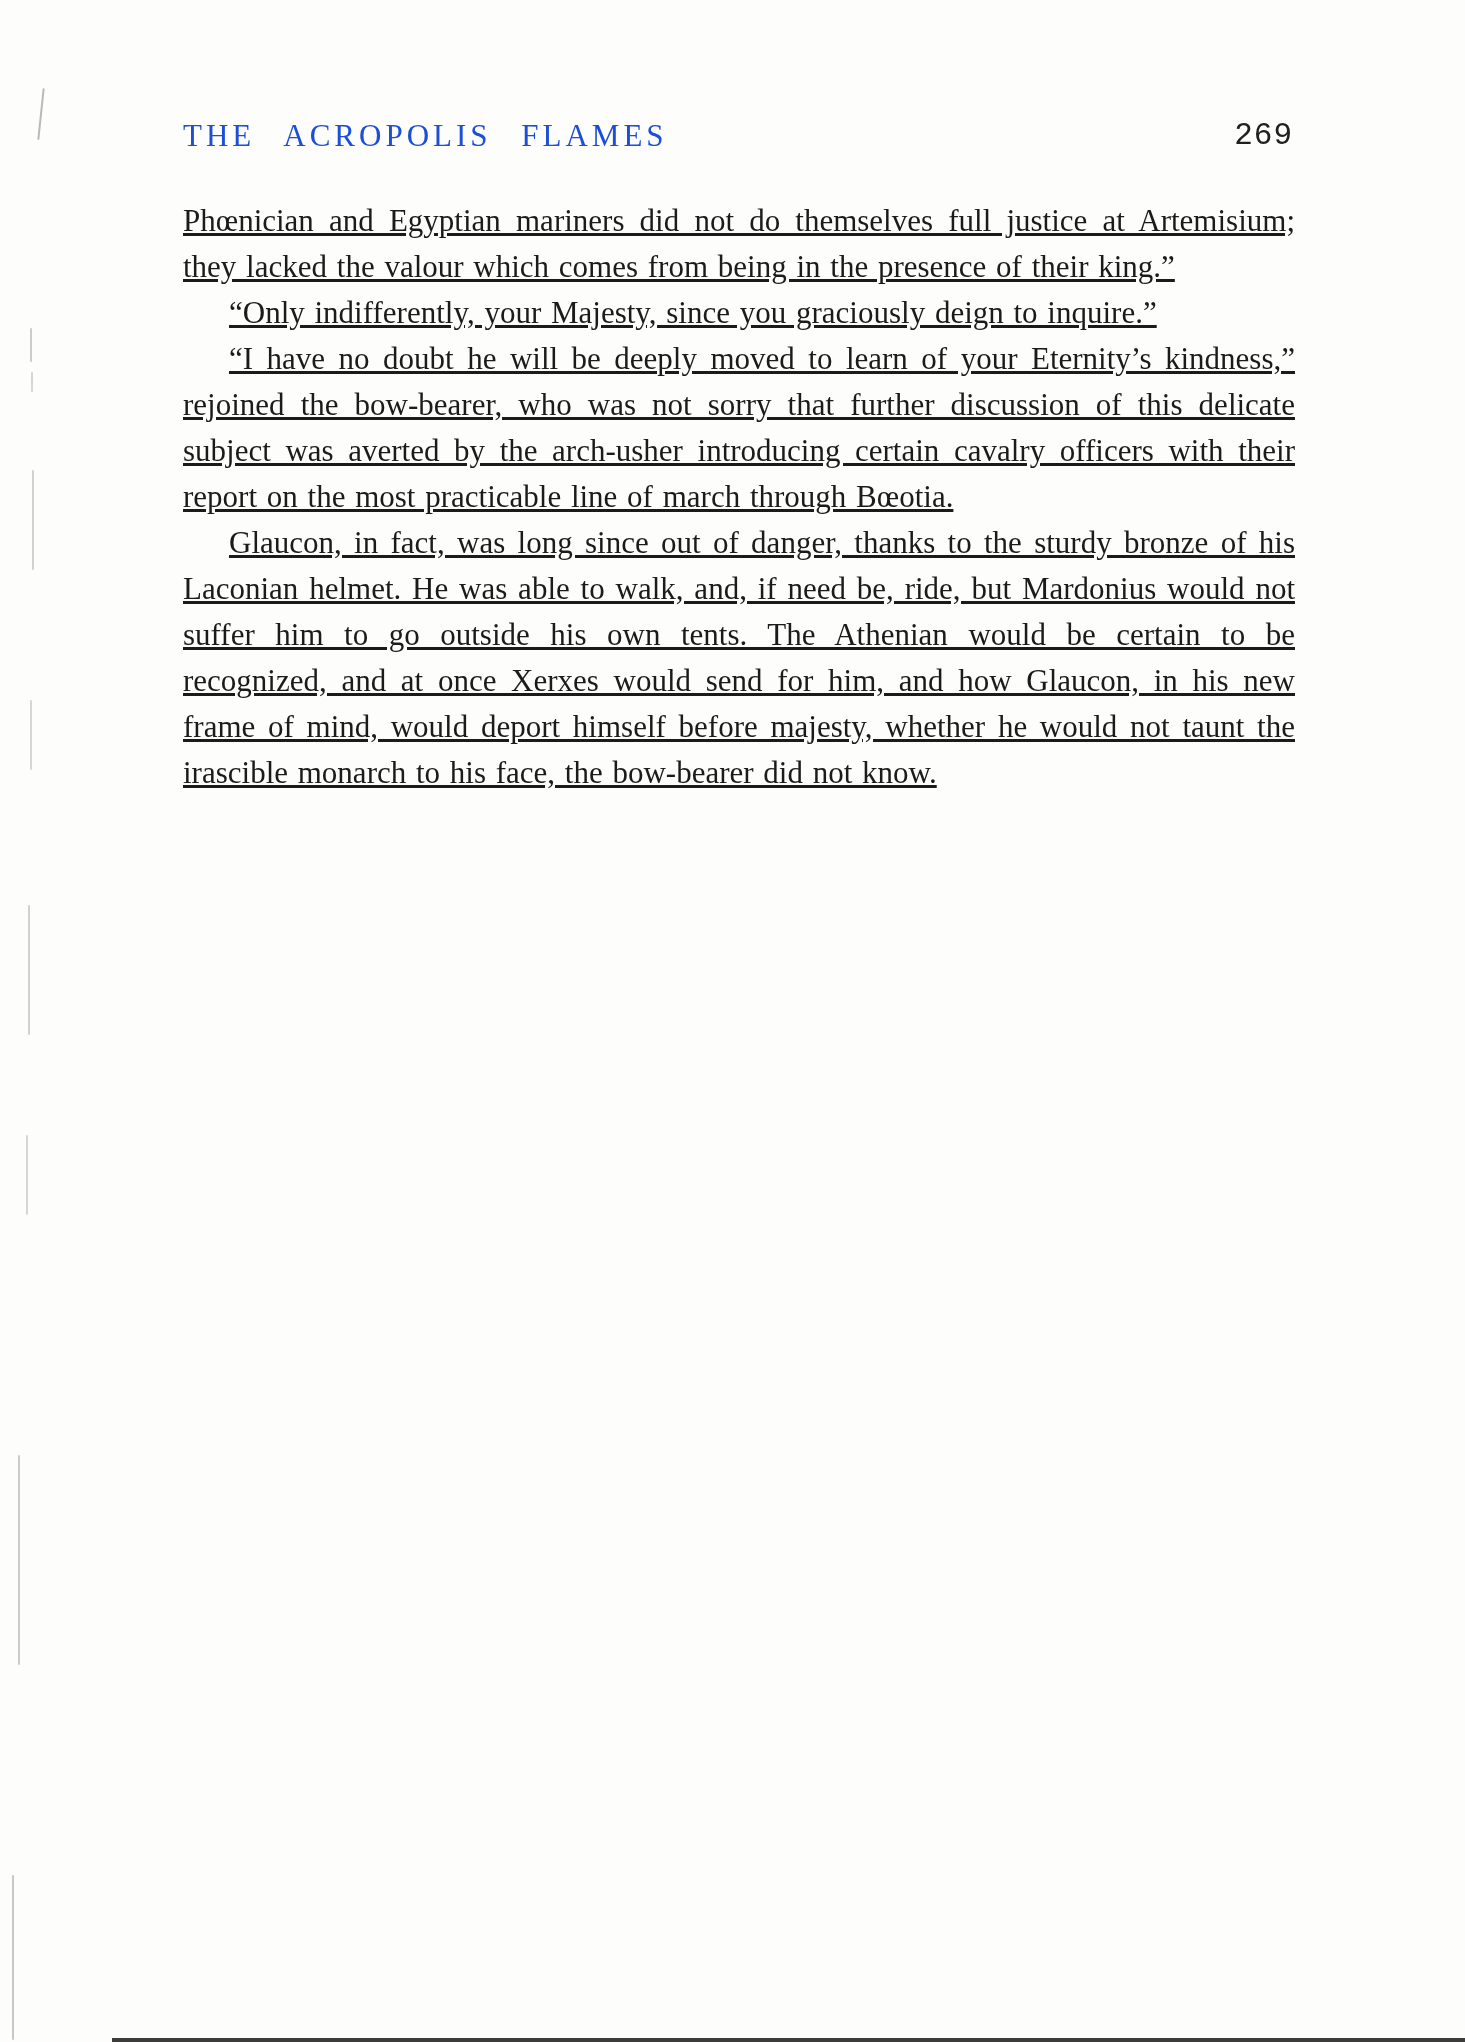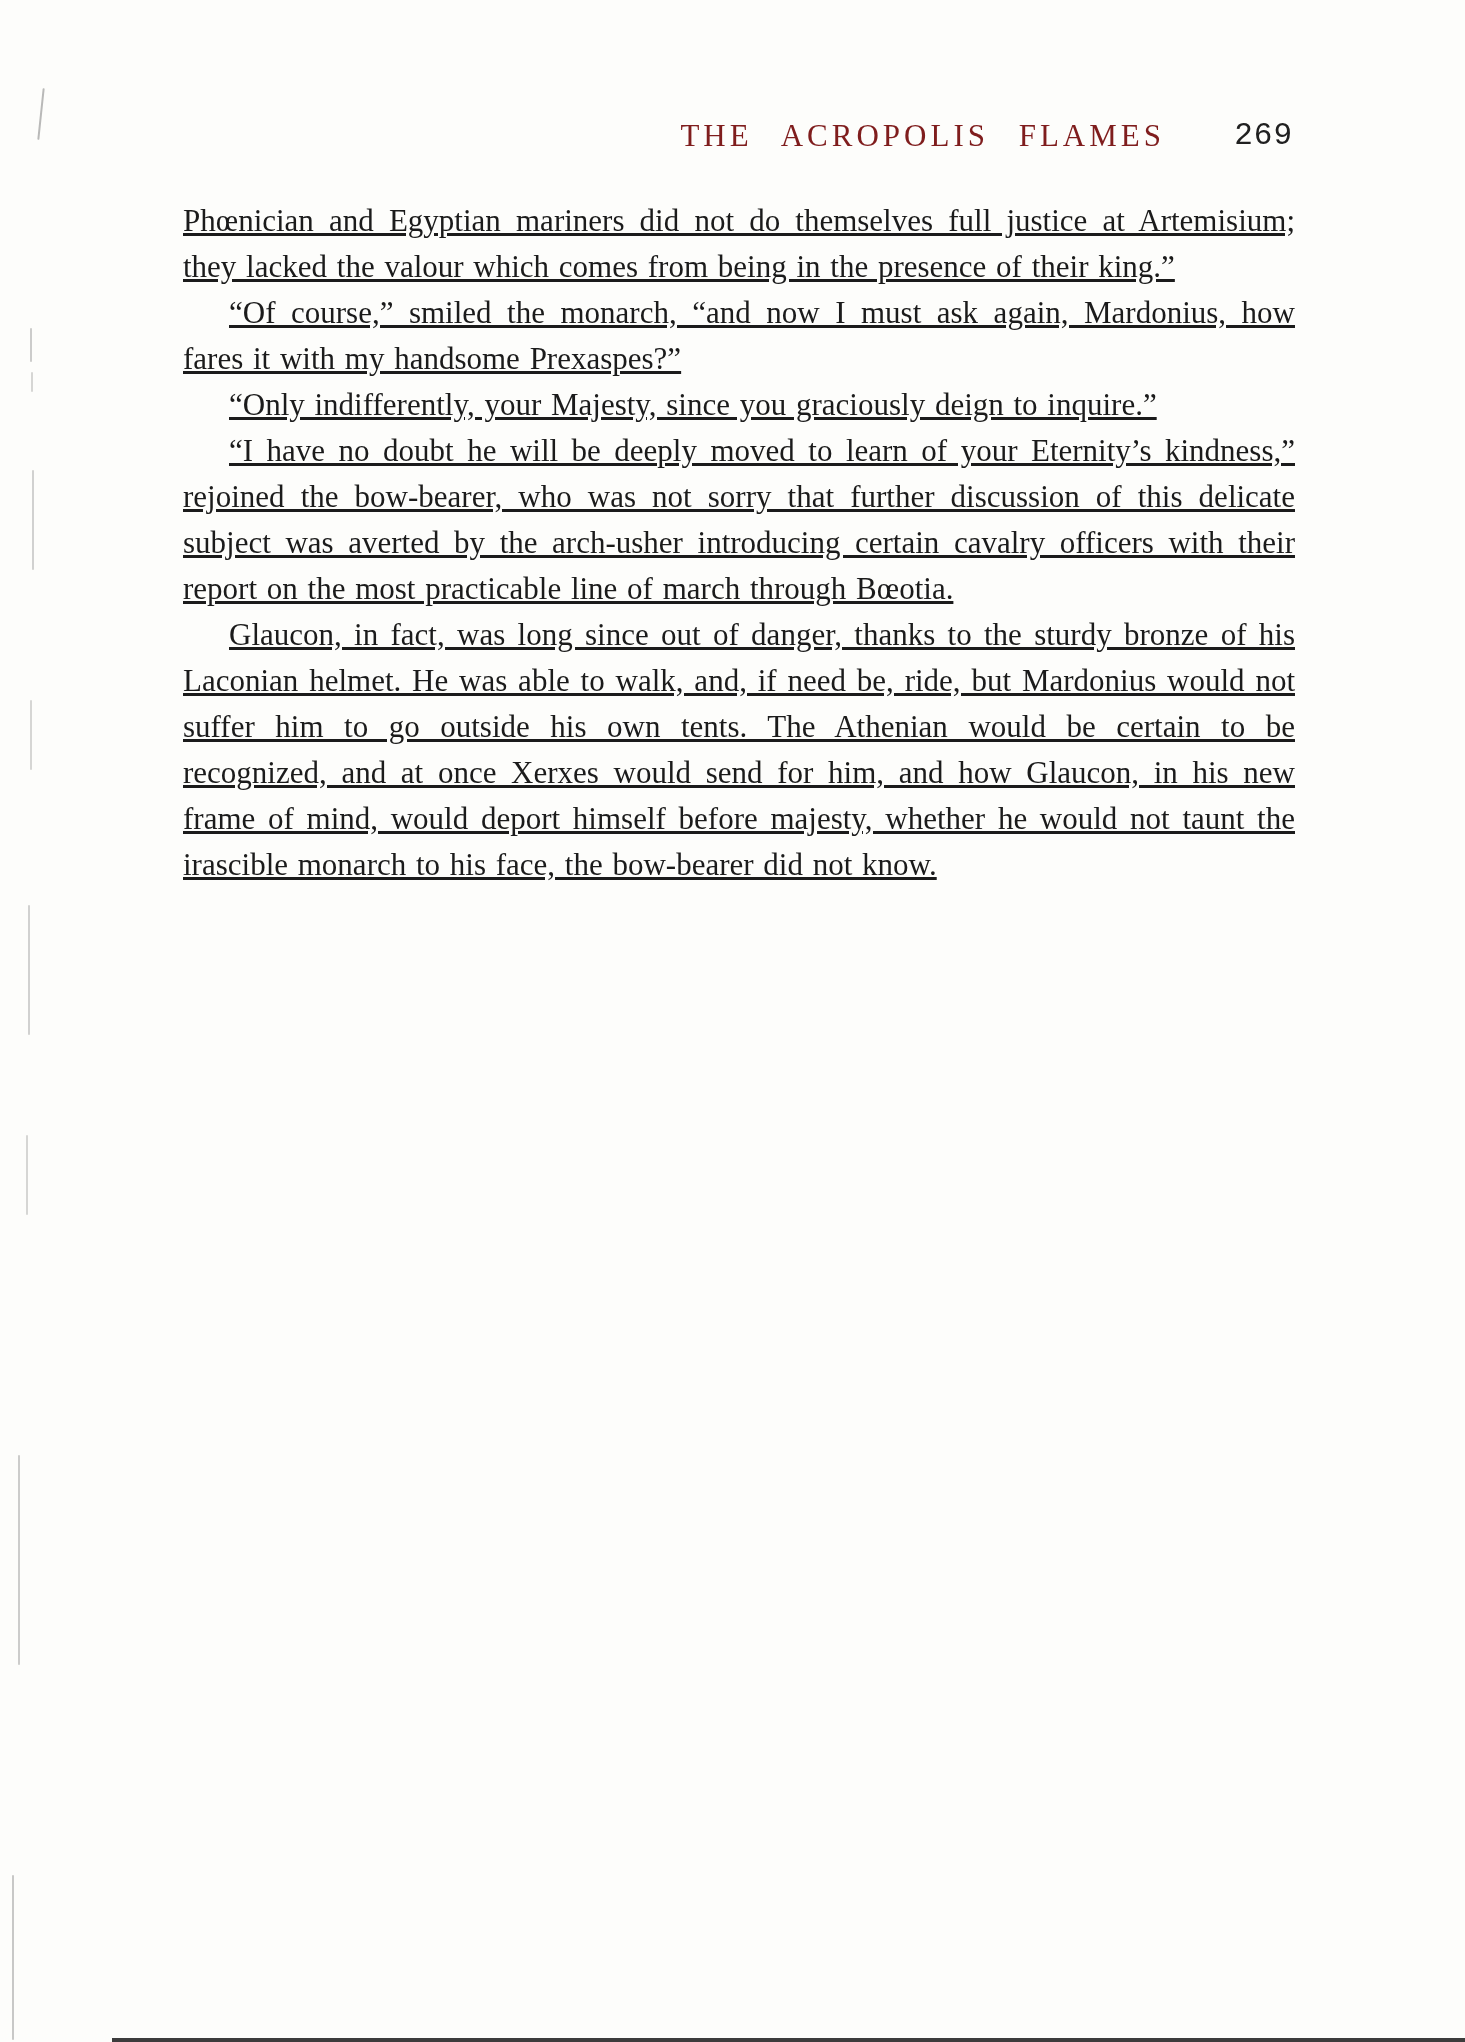--- a/index.html
+++ b/index.html
@@ -24,25 +24,25 @@
   }
   .running-header {
     position: relative;
     height: 52px;
     margin-bottom: 28px;
   }
   .running-title {
     position: absolute;
     left: 0;
     right: 130px;
-    text-align: right;
+    text-align: left;
     font-size: 31px;
     letter-spacing: 4px;
     word-spacing: 18px;
-    color: #7f1d1d;
+    color: #1d4ed8;
   }
   .page-number {
     position: absolute;
     right: 2px;
     top: 0;
     font-size: 31px;
     letter-spacing: 1px;
     color: #202020;
     font-family: Liberation Mono, monospace;
   }
@@ -102,21 +102,20 @@
 
   <div class="text-block">
 
     <div class="running-header">
       <div class="running-title">THE ACROPOLIS FLAMES</div>
       <div class="page-number">269</div>
     </div>
 
     <div class="body-text">
       <p>Phœnician and Egyptian mariners did not do themselves full justice at Artemisium; they lacked the valour which comes from being in the presence of their king.”</p>
-      <p class="indent">“Of course,” smiled the monarch, “and now I must ask again, Mardonius, how fares it with my handsome Prexaspes?”</p>
       <p class="indent">“Only indifferently, your Majesty, since you graciously deign to inquire.”</p>
       <p class="indent">“I have no doubt he will be deeply moved to learn of your Eternity’s kindness,” rejoined the bow-bearer, who was not sorry that further discussion of this delicate subject was averted by the arch-usher introducing certain cavalry officers with their report on the most practicable line of march through Bœotia.</p>
       <p class="indent">Glaucon, in fact, was long since out of danger, thanks to the sturdy bronze of his Laconian helmet.  He was able to walk, and, if need be, ride, but Mardonius would not suffer him to go outside his own tents.  The Athenian would be certain to be recognized, and at once Xerxes would send for him, and how Glaucon, in his new frame of mind, would deport himself before majesty, whether he would not taunt the irascible monarch to his face, the bow-bearer did not know.</p>
     </div>
 
   </div>
 
 </div>
 
 </body></html>

